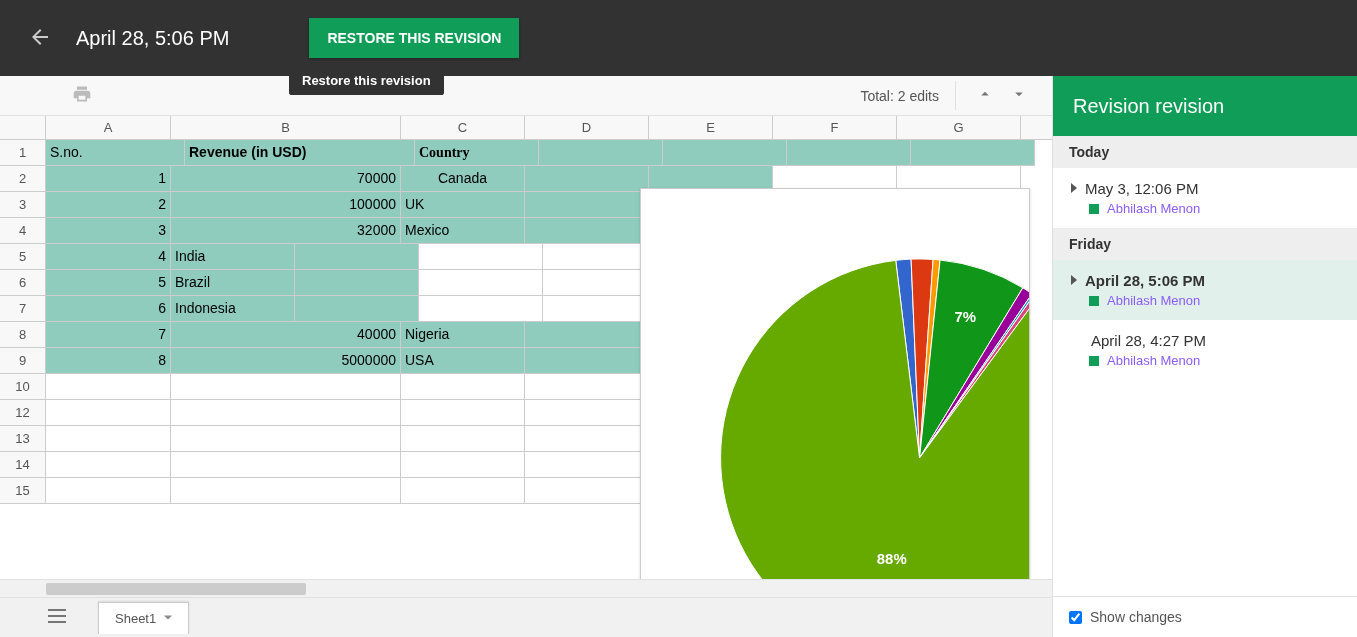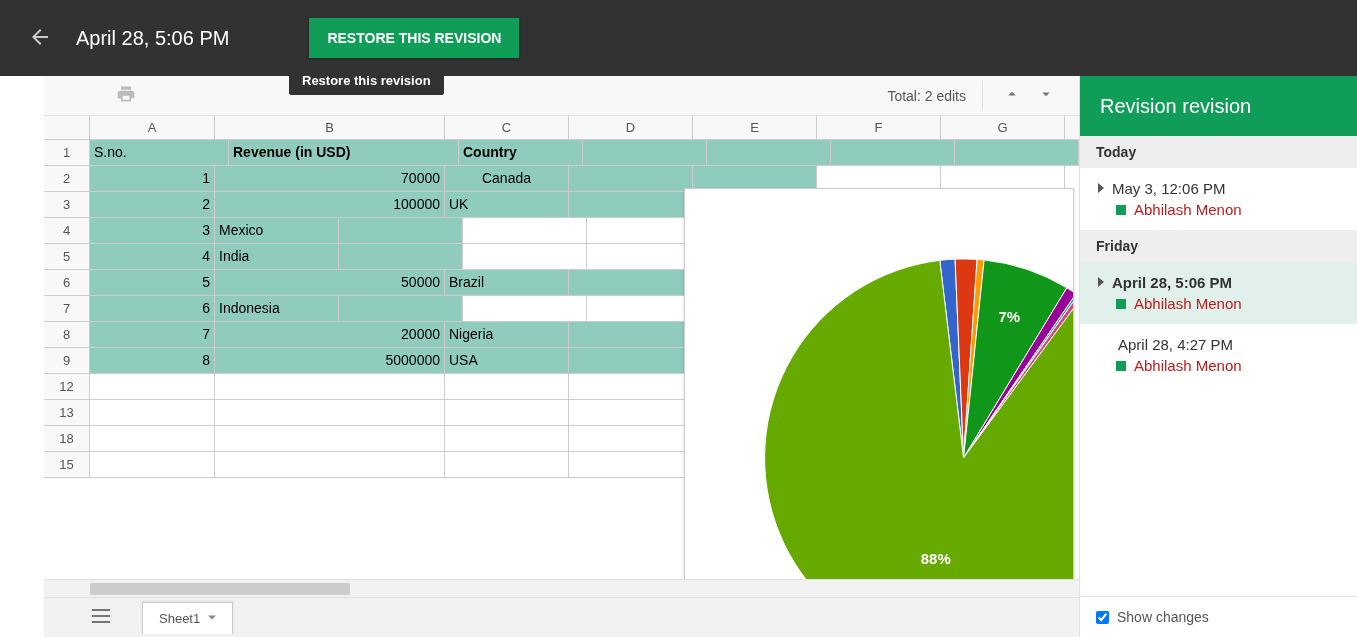--- a/index.html
+++ b/index.html
@@ -9,21 +9,21 @@
 .header { height: 76px; background: #323232; display: flex; align-items: center; padding: 0 20px; position: relative; }
 .back-arrow { color: #ccc; cursor: pointer; padding: 8px; }
 .back-arrow svg { width: 24px; height: 24px; }
 .revision-title { color: #fff; font-size: 20px; margin-left: 16px; }
 .restore-btn { background: #0f9d58; color: #fff; border: none; padding: 12px 18px; font-size: 14px; font-weight: bold; margin-left: 80px; cursor: pointer; box-shadow: 0 1px 3px rgba(0,0,0,0.3); }
 
 .tooltip { position: absolute; top: 66px; left: 289px; background: #323232; color: #fff; padding: 6px 12px; font-size: 13px; font-weight: bold; border: 1px solid #333; border-radius: 2px; z-index: 100; }
 .tooltip::before { content: ''; position: absolute; top: -6px; left: 50%; transform: translateX(-50%); border-left: 6px solid transparent; border-right: 6px solid transparent; border-bottom: 6px solid #323232; }
 
 
-.main-container { display: flex; height: calc(100% - 76px); padding-left: 44px; }
+.main-container { display: flex; height: calc(100% - 76px); }
 .sheet-area { flex: 1; display: flex; flex-direction: column; position: relative; }
 .right-panel { width: 305px; background: #fff; border-left: 1px solid #e0e0e0; display: flex; flex-direction: column; }
 
 
 .toolbar { height: 40px; background: #f8f8f8; border-bottom: 1px solid #e0e0e0; display: flex; align-items: center; padding: 0 16px; }
 .print-icon { color: #bbb; margin-left: 56px; }
 .total-edits { margin-left: auto; color: #555; font-size: 14px; margin-right: 16px; }
 .nav-arrows { display: flex; border-left: 1px solid #e0e0e0; padding-left: 12px; }
 .nav-arrow { padding: 4px 8px; cursor: pointer; color: #777; }
 .nav-arrow svg { width: 18px; height: 18px; }
@@ -58,21 +58,21 @@
 
 
 .panel-header { background: #0f9d58; color: #fff; padding: 20px; font-size: 20px; height: 60px; display:flex; align-items:center; }
 .panel-section-label { background: #eee; padding: 8px 16px; font-size: 14px; font-weight: bold; color: #333; }
 .revision-item { padding: 12px 16px 12px 16px; }
 .revision-item .line1 { display: flex; align-items: center; gap: 6px; }
 .revision-item .rev-time { font-size: 15px; color: #333; }
 .revision-item .rev-time.bold { font-weight: bold; }
 .revision-item .line2 { display: flex; align-items: center; gap: 8px; margin-top: 4px; margin-left: 20px; }
 .user-color { width: 10px; height: 10px; background: #0f9d58; }
-.user-name { font-size: 15px; color: #b91c1c; }
+.user-name { font-size: 13px; color: #8b5cf6; }
 .expand-arrow { color: #555; }
 .expand-arrow svg { width: 10px; height: 10px; }
 .revision-item.selected { background: #e1f0eb; }
 
 .show-changes { margin-top: auto; padding: 12px 16px; border-top: 1px solid #e0e0e0; display: flex; align-items: center; gap: 8px; color: #555; font-size: 14px; }
 </style>
 </head>
 <body>
 
 <div class="header">
@@ -117,21 +117,21 @@
             <div class="col-header col-E" style="width: 124px;">E</div>
             <div class="col-header col-F" style="width: 124px;">F</div>
             <div class="col-header col-G" style="width: 124px;">G</div>
           </div>
       </div>
       <div class="grid-rows" id="grid-rows">
           <div class="row">
             <div class="row-header">1</div>
             <div class="cell col-A hl" style="width: 139px;">S.no.</div>
             <div class="cell col-B hl bold" style="width: 230px;">Revenue (in USD)</div>
-            <div class="cell col-C hl bold" style="width: 124px;">Country</div>
+            <div class="cell col-C hl bold" style="width: 124px; font-family: Liberation Serif, serif;">Country</div>
             <div class="cell col-D hl" style="width: 124px;"></div>
             <div class="cell col-E hl" style="width: 124px;"></div>
             <div class="cell col-F hl" style="width: 124px;"></div>
             <div class="cell col-G hl" style="width: 124px;"></div>
           </div>
           <div class="row">
             <div class="row-header">2</div>
             <div class="cell col-A hl right" style="width: 125px;">1</div>
             <div class="cell col-B hl right" style="width: 230px;">70000</div>
             <div class="cell col-C hl" style="width: 124px; text-align: center;">Canada</div>
@@ -146,96 +146,106 @@
             <div class="cell col-B hl right" style="width: 230px;">100000</div>
             <div class="cell col-C hl" style="width: 124px;">UK</div>
             <div class="cell col-D hl" style="width: 124px;"></div>
             <div class="cell col-E" style="width: 124px;"></div>
             <div class="cell col-F" style="width: 124px;"></div>
             <div class="cell col-G" style="width: 124px;"></div>
           </div>
           <div class="row">
             <div class="row-header">4</div>
             <div class="cell col-A hl right" style="width: 125px;">3</div>
+            <div class="cell col-B hl right" style="width: 230px;">32000</div>
             <div class="cell col-C hl" style="width: 124px;">Mexico</div>
             <div class="cell col-D hl" style="width: 124px;"></div>
             <div class="cell col-E" style="width: 124px;"></div>
             <div class="cell col-F" style="width: 124px;"></div>
             <div class="cell col-G" style="width: 124px;"></div>
           </div>
           <div class="row">
             <div class="row-header">5</div>
             <div class="cell col-A hl right" style="width: 125px;">4</div>
             <div class="cell col-C hl" style="width: 124px;">India</div>
             <div class="cell col-D hl" style="width: 124px;"></div>
             <div class="cell col-E" style="width: 124px;"></div>
             <div class="cell col-F" style="width: 124px;"></div>
             <div class="cell col-G" style="width: 124px;"></div>
           </div>
           <div class="row">
             <div class="row-header">6</div>
             <div class="cell col-A hl right" style="width: 125px;">5</div>
-            <div class="cell col-B hl right" style="width: 230px;">50000</div>
             <div class="cell col-C hl" style="width: 124px;">Brazil</div>
             <div class="cell col-D hl" style="width: 124px;"></div>
             <div class="cell col-E" style="width: 124px;"></div>
             <div class="cell col-F" style="width: 124px;"></div>
             <div class="cell col-G" style="width: 124px;"></div>
           </div>
           <div class="row">
             <div class="row-header">7</div>
             <div class="cell col-A hl right" style="width: 125px;">6</div>
             <div class="cell col-C hl" style="width: 124px;">Indonesia</div>
             <div class="cell col-D hl" style="width: 124px;"></div>
             <div class="cell col-E" style="width: 124px;"></div>
             <div class="cell col-F" style="width: 124px;"></div>
             <div class="cell col-G" style="width: 124px;"></div>
           </div>
           <div class="row">
             <div class="row-header">8</div>
             <div class="cell col-A hl right" style="width: 125px;">7</div>
-            <div class="cell col-B hl right" style="width: 230px;">20000</div>
+            <div class="cell col-B hl right" style="width: 230px;">40000</div>
             <div class="cell col-C hl" style="width: 124px;">Nigeria</div>
             <div class="cell col-D hl" style="width: 124px;"></div>
             <div class="cell col-E" style="width: 124px;"></div>
             <div class="cell col-F" style="width: 124px;"></div>
             <div class="cell col-G" style="width: 124px;"></div>
           </div>
           <div class="row">
             <div class="row-header">9</div>
             <div class="cell col-A hl right" style="width: 125px;">8</div>
             <div class="cell col-B hl right" style="width: 230px;">5000000</div>
             <div class="cell col-C hl" style="width: 124px;">USA</div>
             <div class="cell col-D hl" style="width: 124px;"></div>
             <div class="cell col-E" style="width: 124px;"></div>
             <div class="cell col-F" style="width: 124px;"></div>
             <div class="cell col-G" style="width: 124px;"></div>
           </div>
           <div class="row">
+            <div class="row-header">10</div>
+            <div class="cell col-A" style="width: 125px;"></div>
+            <div class="cell col-B" style="width: 230px;"></div>
+            <div class="cell col-C" style="width: 124px;"></div>
+            <div class="cell col-D" style="width: 124px;"></div>
+            <div class="cell col-E" style="width: 124px;"></div>
+            <div class="cell col-F" style="width: 124px;"></div>
+            <div class="cell col-G" style="width: 124px;"></div>
+          </div>
+          <div class="row">
             <div class="row-header">12</div>
             <div class="cell col-A" style="width: 125px;"></div>
             <div class="cell col-B" style="width: 230px;"></div>
             <div class="cell col-C" style="width: 124px;"></div>
             <div class="cell col-D" style="width: 124px;"></div>
             <div class="cell col-E" style="width: 124px;"></div>
             <div class="cell col-F" style="width: 124px;"></div>
             <div class="cell col-G" style="width: 124px;"></div>
           </div>
           <div class="row">
             <div class="row-header">13</div>
             <div class="cell col-A" style="width: 125px;"></div>
             <div class="cell col-B" style="width: 230px;"></div>
             <div class="cell col-C" style="width: 124px;"></div>
             <div class="cell col-D" style="width: 124px;"></div>
             <div class="cell col-E" style="width: 124px;"></div>
             <div class="cell col-F" style="width: 124px;"></div>
             <div class="cell col-G" style="width: 124px;"></div>
           </div>
           <div class="row">
-            <div class="row-header">18</div>
+            <div class="row-header">14</div>
             <div class="cell col-A" style="width: 125px;"></div>
             <div class="cell col-B" style="width: 230px;"></div>
             <div class="cell col-C" style="width: 124px;"></div>
             <div class="cell col-D" style="width: 124px;"></div>
             <div class="cell col-E" style="width: 124px;"></div>
             <div class="cell col-F" style="width: 124px;"></div>
             <div class="cell col-G" style="width: 124px;"></div>
           </div>
           <div class="row">
             <div class="row-header">15</div>

